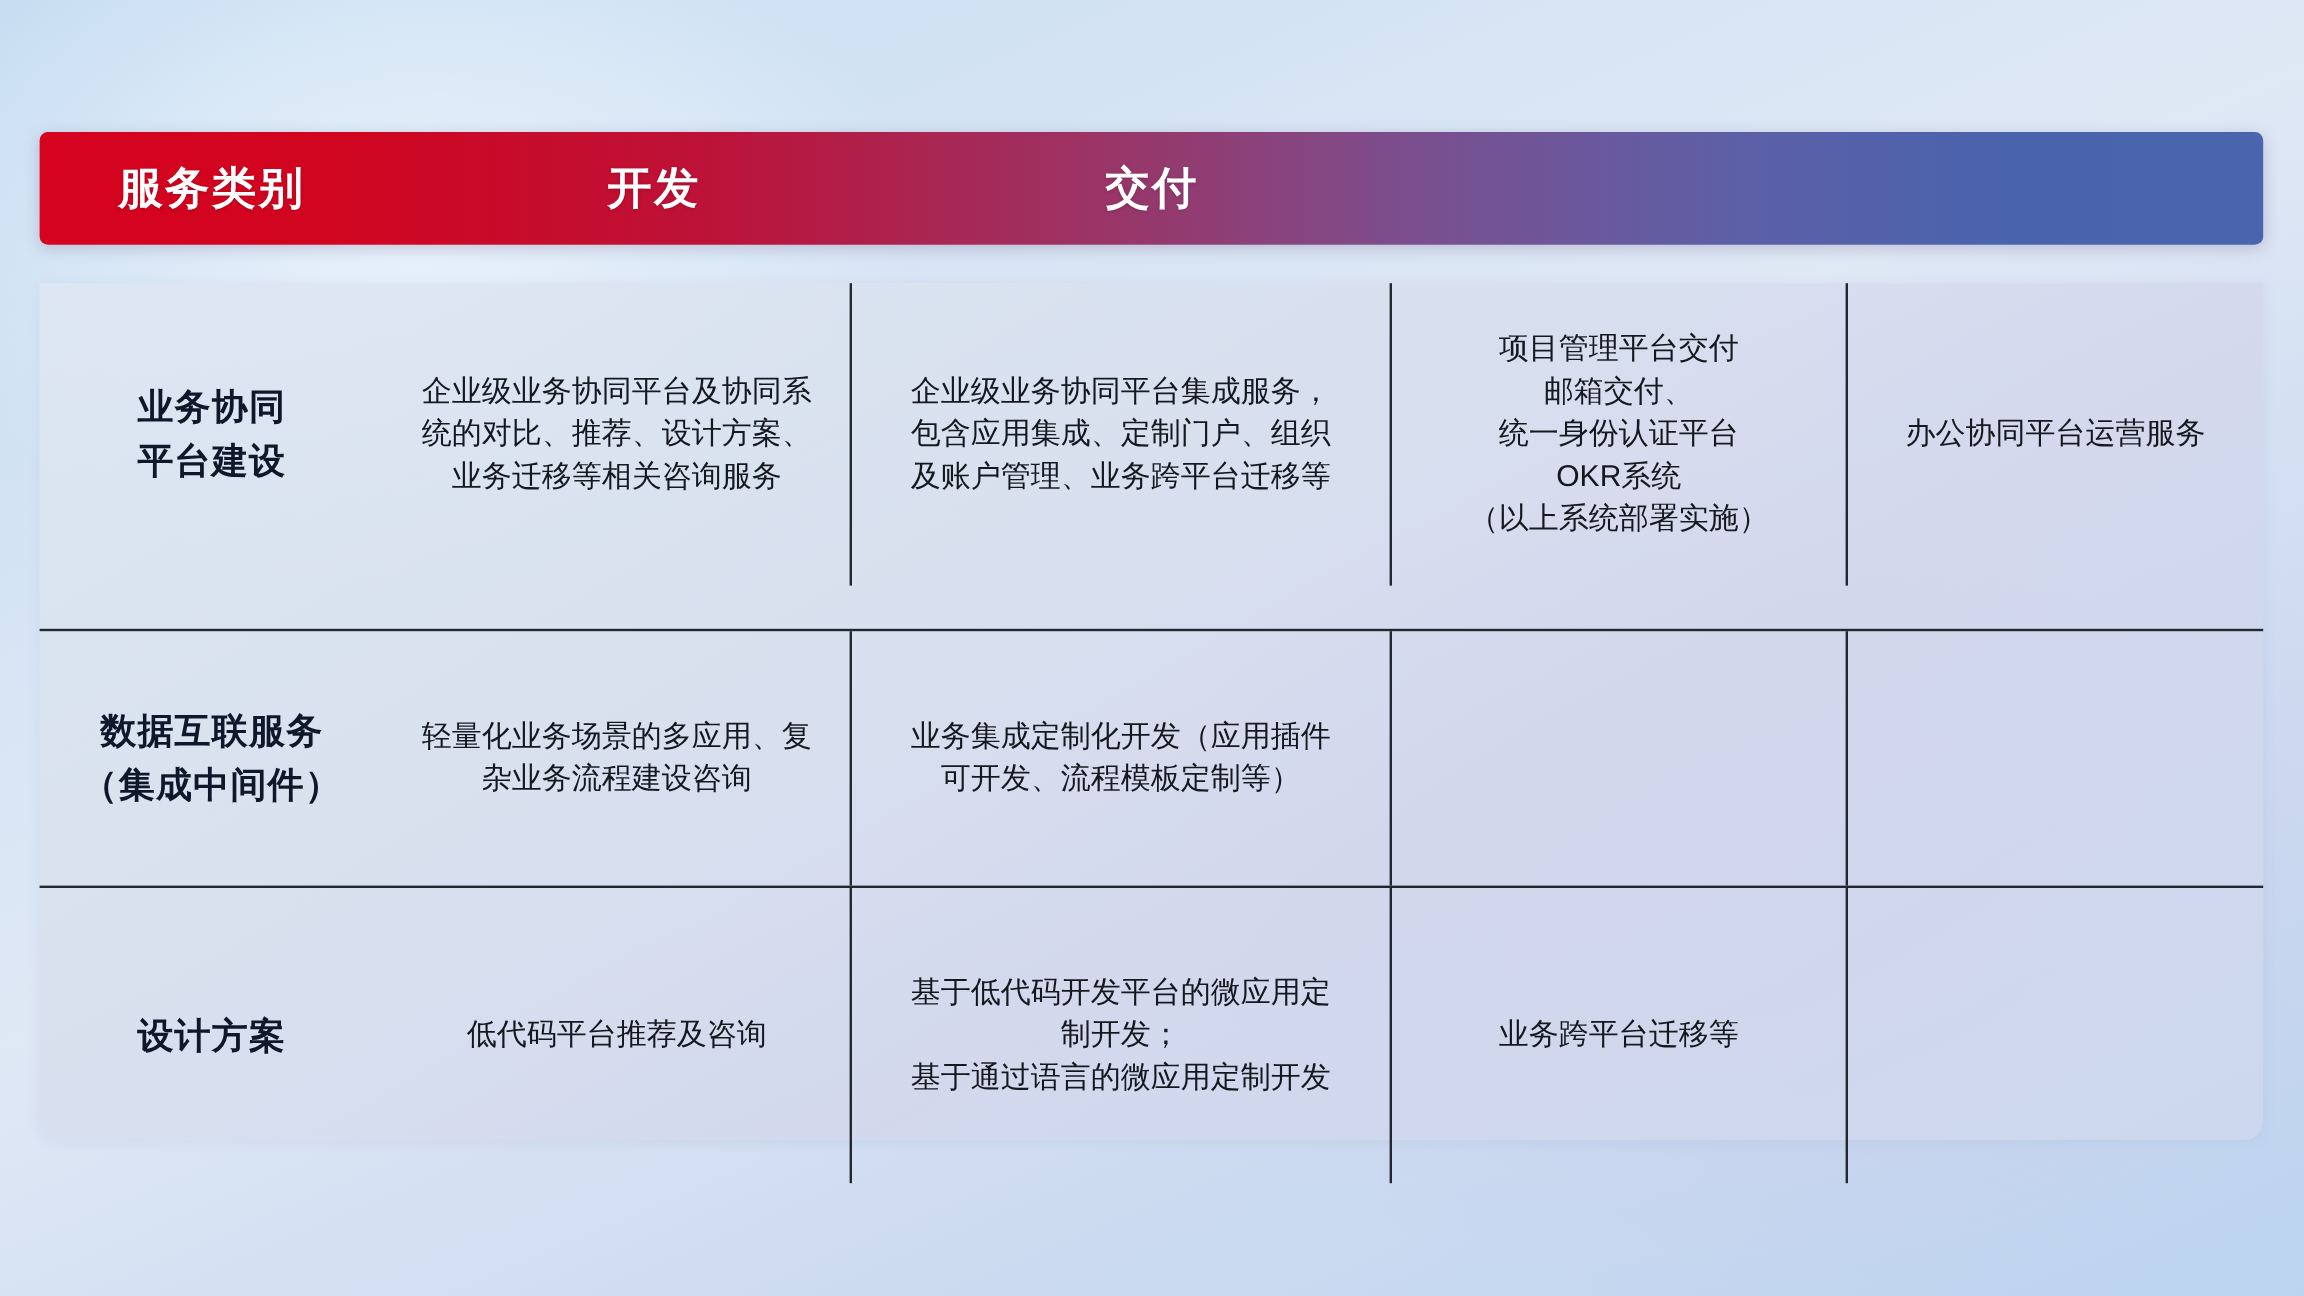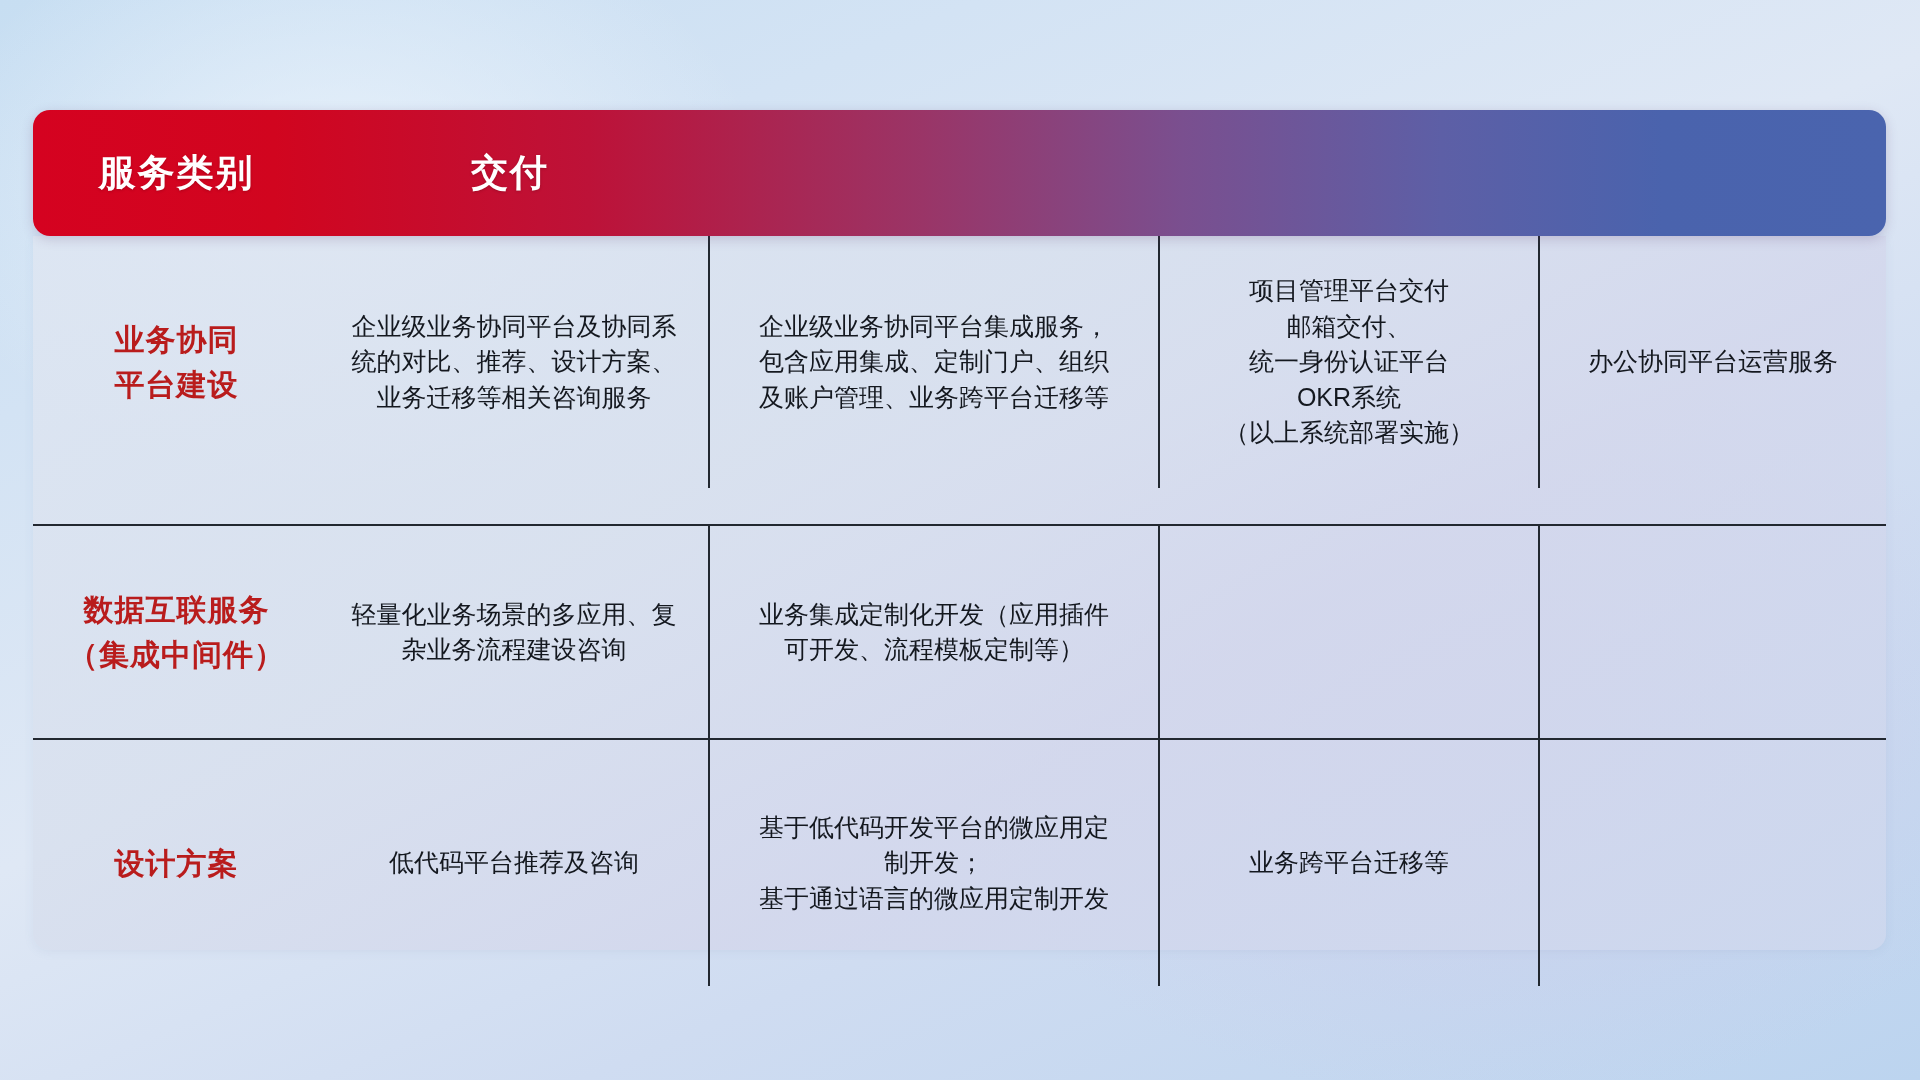--- a/index.html
+++ b/index.html
@@ -47,22 +47,22 @@
     border-radius: 0 0 16px 16px;
     box-shadow: 0 2px 10px rgba(120,140,175,0.10);
   }
 
   
   .header-bar {
     position: absolute;
     left: 0;
     top: 0;
     width: 1853px;
-    height: 126px;
-    border-radius: 17px;
+    height: 94px;
+    border-radius: 7px;
     background: linear-gradient(90deg,
         #d50220 0%,
         #d1051f 13%,
         #bd1238 30%,
         #9a3567 48%,
         #7a4f8f 62%,
         #5d5fa6 76%,
         #4a63ad 88%,
         #4a64ae 100%);
     display: flex;
@@ -108,21 +108,21 @@
     text-align: center;
     padding: 21px 14px;
     color: #14181f;
     font-size: 25px;
     line-height: 1.42;
     white-space: pre-line;
   }
   .cell.bordered { border-left: 2px solid #222830; }
 
   .cell-category {
-    color: #b91c1c;
+    color: #0f172a;
     font-weight: bold;
     font-size: 30px;
     line-height: 1.5;
     letter-spacing: 1px;
   }
 
   
   .col-0 { width: 287px; }
   .col-1 { width: 388px; }
   .col-2 { width: 450px; }
@@ -133,20 +133,21 @@
 <body>
 
 <div id="stage">
 
   <div class="table-wrap">
 
     <div class="table-body-panel"></div>
 
     <div class="header-bar">
       <div class="header-cell col-0">服务类别</div>
+      <div class="header-cell col-2">开发</div>
       <div class="header-cell col-3">交付</div>
     </div>
 
     <div class="grid">
 
       <div class="row row-1">
         <div class="cell cell-category col-0">业务协同
 平台建设</div>
         <div class="cell col-1">企业级业务协同平台及协同系
 统的对比、推荐、设计方案、

